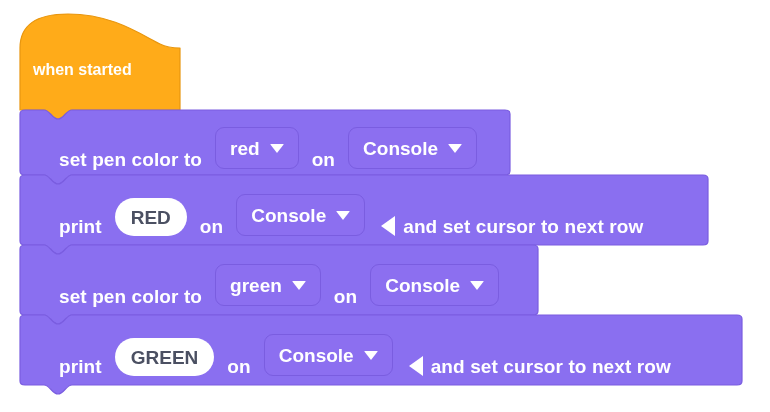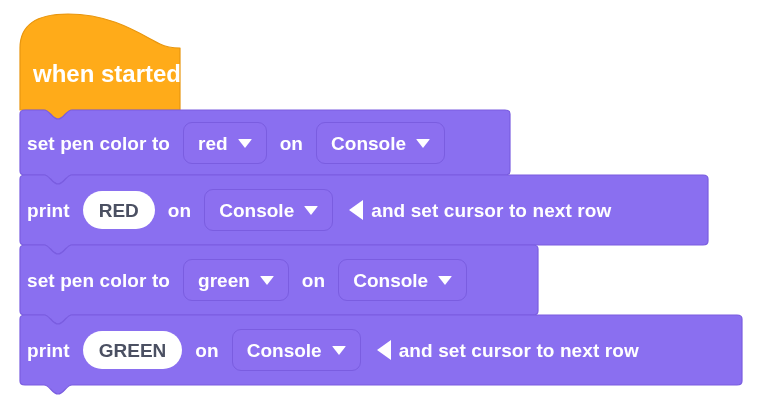--- a/index.html
+++ b/index.html
@@ -28,38 +28,39 @@
     left: 0; top: 0;
     width: 770px;
     height: 412px;
     pointer-events: none;
   }
 
   
   .block-row {
     position: absolute;
     display: flex;
-    align-items: center;
+    align-items: flex-end;
     height: 52px;
     white-space: nowrap;
+    padding-left: 32px;
   }
 
   .block-label {
     color: #ffffff;
     font-size: 19px;
     font-weight: bold;
     letter-spacing: 0.1px;
     line-height: 1;
     margin: 0 7px;
   }
 
   .hat-label {
     position: absolute;
     color: #ffffff;
-    font-size: 24px;
+    font-size: 16px;
     font-weight: bold;
     line-height: 1;
     left: 33px;
     top: 62px;
   }
 
   
   .dropdown-field {
     display: inline-flex;
     align-items: center;

